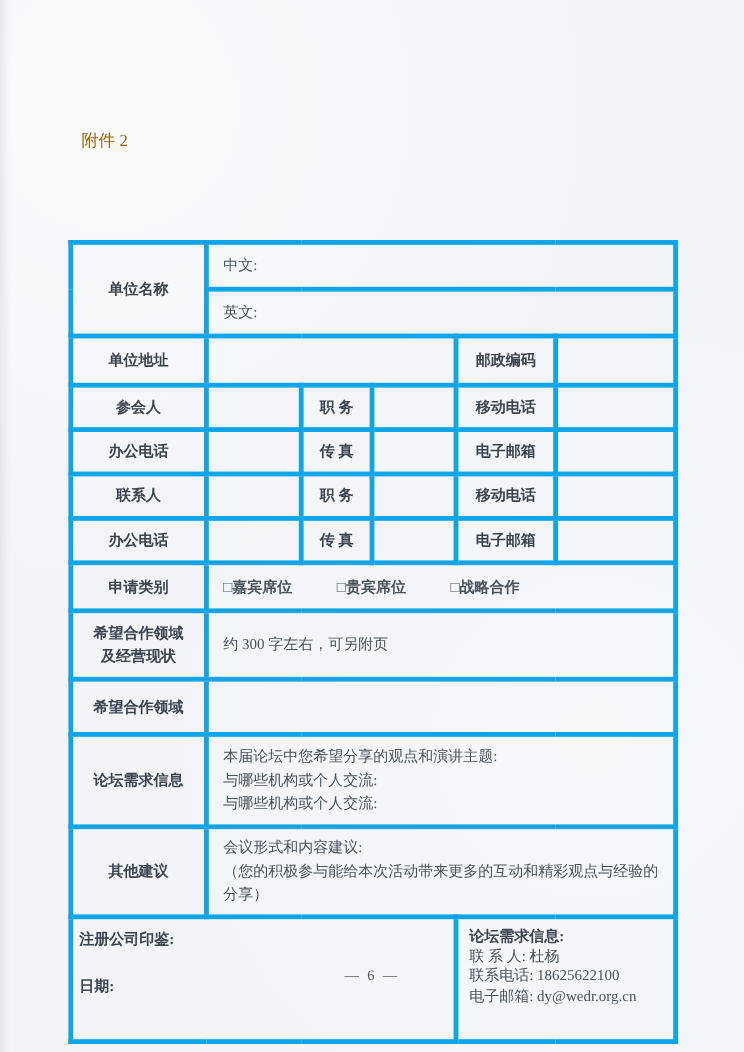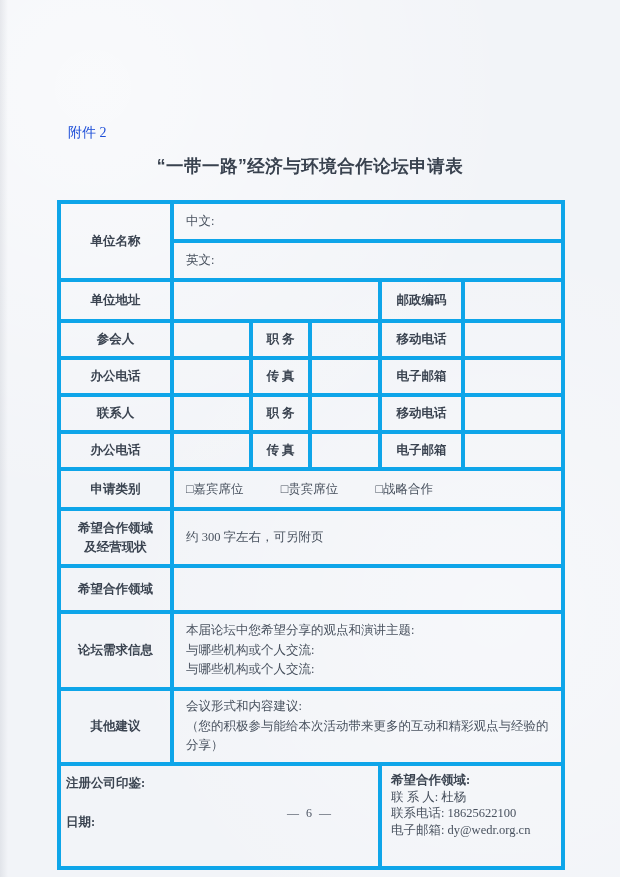--- a/index.html
+++ b/index.html
@@ -9,21 +9,21 @@
       radial-gradient(circle at 15% 10%, rgba(255,255,255,.55), rgba(255,255,255,0) 45%),
       radial-gradient(circle at 80% 70%, rgba(255,255,255,.35), rgba(255,255,255,0) 50%),
       #f2f4f8;
     font-family:"Liberation Serif","DejaVu Serif",serif;
     position:relative;overflow:hidden;
     color:#49525f;
   }
   .page{position:absolute;inset:0;}
   .edge-shade{position:absolute;left:0;top:0;width:8px;height:100%;
     background:linear-gradient(to right, rgba(150,156,168,.18), rgba(150,156,168,0));}
-  .attachment{position:absolute;left:68px;top:124px;font-size:14px;color:#1d4ed8;}
+  .attachment{position:absolute;left:68px;top:109px;font-size:14px;color:#a16207;}
   .title{position:absolute;left:0;top:154px;width:620px;margin:0;text-align:center;
     font-family:"Liberation Sans","DejaVu Sans",sans-serif;font-weight:700;
     font-size:17.5px;letter-spacing:.5px;color:#39424f;}
   table.form{
     position:absolute;left:57px;top:200px;width:504px;
     border-collapse:collapse;table-layout:fixed;
     border:2px solid #474e58;
     background:transparent;
   }
   td{border:4px solid #0ea5e9;font-size:12.5px;color:#49525f;padding:0;vertical-align:middle;
@@ -33,38 +33,37 @@
   td.ct.multi{line-height:1.55;padding-top:4px;padding-bottom:4px;}
   tr.r-cn td, tr.r-en td{height:31px;}
   tr.r-addr td{height:33px;}
   tr.r-contact td{height:29px;}
   tr.r-type td{height:32px;}
   tr.r-biz td{height:49px;}
   tr.r-field td{height:38px;}
   tr.r-forum td{height:65px;}
   tr.r-sugg td{height:63px;}
   tr.r-bottom td{height:71px;vertical-align:top;}
-  .opt{margin-right:34px;white-space:nowrap;}
+  .opt{margin-right:34px;white-space:nowrap;font-weight:bold;}
   .opt:last-child{margin-right:16px;}
   td.seal-cell{padding:9px 4px 20px 5px;font-weight:700;color:#3b4451;}
   td.seal-cell .date{margin-top:22px;}
   td.info-cell{padding:6px 4px 4px 9px;line-height:16.5px;}
   td.info-cell .hd{font-weight:700;color:#3b4451;}
   .pagenum{position:absolute;left:0;top:806px;width:620px;text-align:center;
     font-size:12px;letter-spacing:2px;color:#4d5563;}
 </style>
 </head>
 <body>
 
 <div class="page">
   <div class="edge-shade"></div>
 
   <div class="attachment">附件 2</div>
 
-  <h1 class="title">“一带一路”经济与环境合作论坛申请表</h1>
 
   <table class="form">
     <colgroup>
       <col style="width:113px">
         <col style="width:79px">
         <col style="width:59px">
       <col style="width:70px">
         <col style="width:83px">
         <col style="width:100px">
     </colgroup>
@@ -155,21 +154,21 @@
           <div>（您的积极参与能给本次活动带来更多的互动和精彩观点与经验的分享）</div>
         </td>
       </tr>
 
       <tr class="r-bottom">
         <td class="seal-cell" colspan="4">
           <div>注册公司印鉴:</div>
           <div class="date">日期:</div>
         </td>
         <td class="info-cell" colspan="2">
-          <div class="hd">希望合作领域:</div>
+          <div class="hd">论坛需求信息:</div>
           <div>联 系 人: 杜杨</div>
           <div>联系电话: 18625622100</div>
           <div>电子邮箱: dy@wedr.org.cn</div>
         </td>
       </tr>
     </tbody>
   </table>
 
   <div class="pagenum">— 6 —</div>
 </div>

